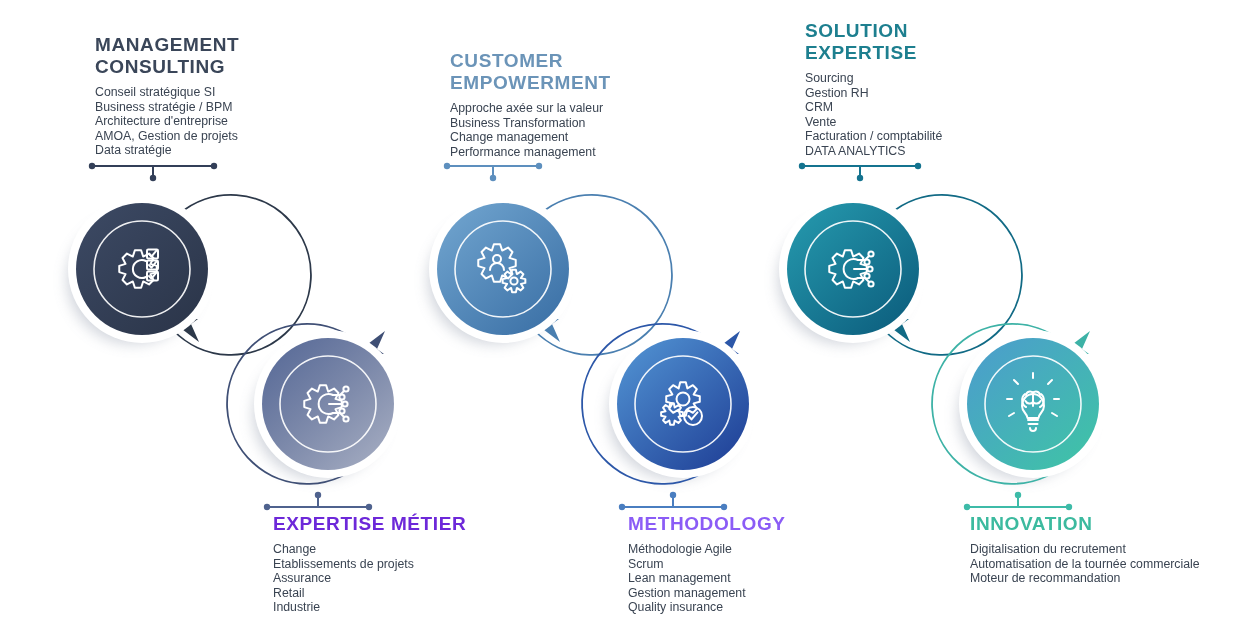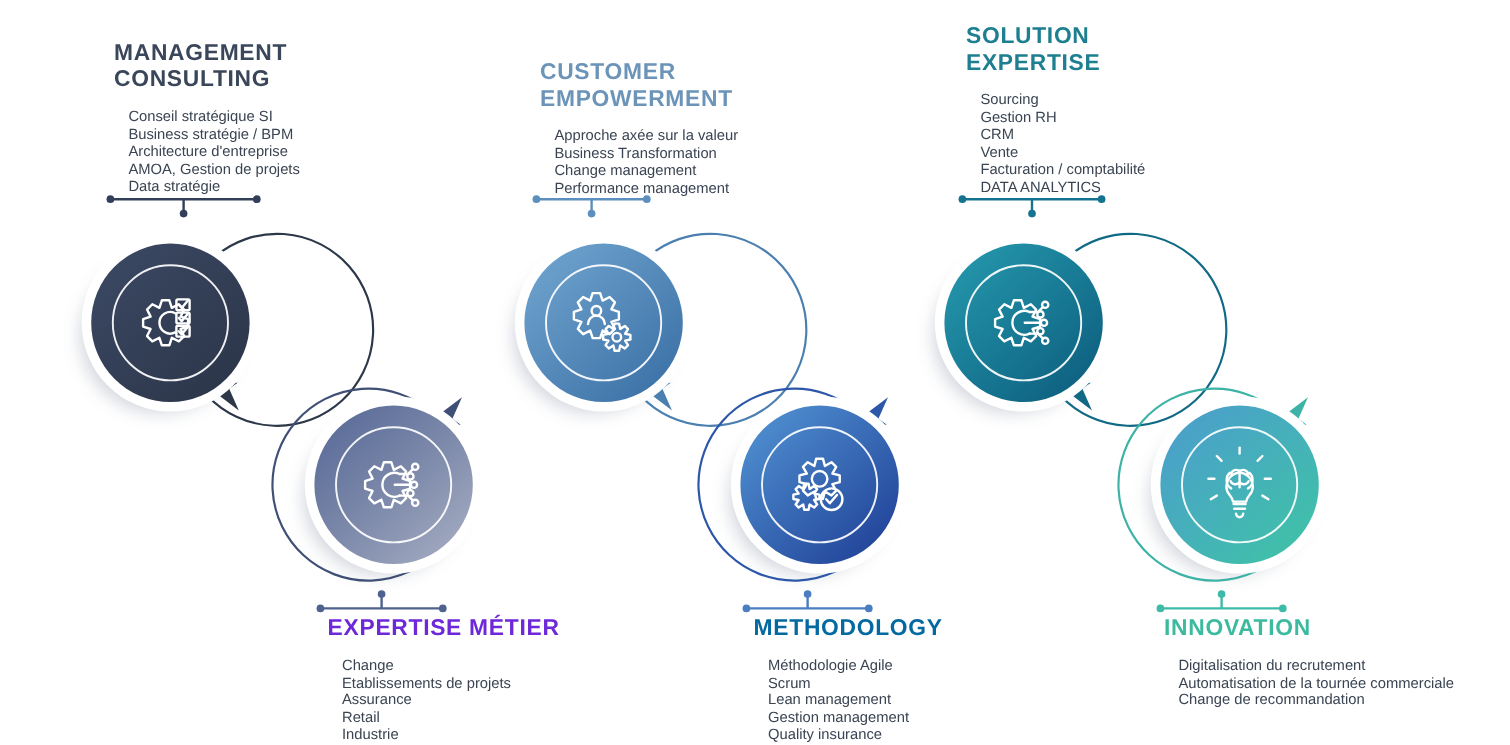--- a/index.html
+++ b/index.html
@@ -16,21 +16,21 @@
   .block{position:absolute;}
   .block .title{
     font-size:19px;
     font-weight:700;
     letter-spacing:.6px;
     line-height:22px;
     margin:0 0 7px 0;
     white-space:pre-line;
   }
   .block .items{
-    margin:12px;padding:0;list-style:none;
+    margin:0;padding:0;list-style:none;
     font-size:12.3px;
     line-height:14.6px;
     color:#3a4452;
     font-weight:400;
   }
   .block .items li{white-space:nowrap;}
 
   
   .node{position:absolute;width:170px;height:170px;}
   .node svg{display:block;width:170px;height:170px;overflow:visible;}
@@ -85,36 +85,36 @@
     <ul class="items">
       <li>Change</li>
       <li>Etablissements de projets</li>
       <li>Assurance</li>
       <li>Retail</li>
       <li>Industrie</li>
     </ul>
   </div>
 
   <div class="block" style="left:628px;top:513px;">
-    <div class="title" style="color: #0369a1;">METHODOLOGY</div>
+    <div class="title" style="color: #8b5cf6;">METHODOLOGY</div>
     <ul class="items">
       <li>Méthodologie Agile</li>
       <li>Scrum</li>
       <li>Lean management</li>
       <li>Gestion management</li>
       <li>Quality insurance</li>
     </ul>
   </div>
 
   <div class="block" style="left:970px;top:513px;">
     <div class="title" style="color: rgb(60, 186, 159);">INNOVATION</div>
     <ul class="items">
       <li>Digitalisation du recrutement</li>
       <li>Automatisation de la tournée commerciale</li>
-      <li>Change de recommandation</li>
+      <li>Moteur de recommandation</li>
     </ul>
   </div>
 
   <div class="conn" style="left:88px;top:161px;">
     <svg width="130" height="22" viewBox="0 0 130 22">
       <line x1="4" y1="5" x2="126" y2="5" stroke-width="2" stroke="#333f58"></line>
       <line x1="65" y1="5" x2="65" y2="17" stroke-width="2" stroke="#333f58"></line>
       <circle cx="4" cy="5" r="3.2" fill="#333f58"></circle>
       <circle cx="126" cy="5" r="3.2" fill="#333f58"></circle>
       <circle cx="65" cy="17" r="3.2" fill="#333f58"></circle>

